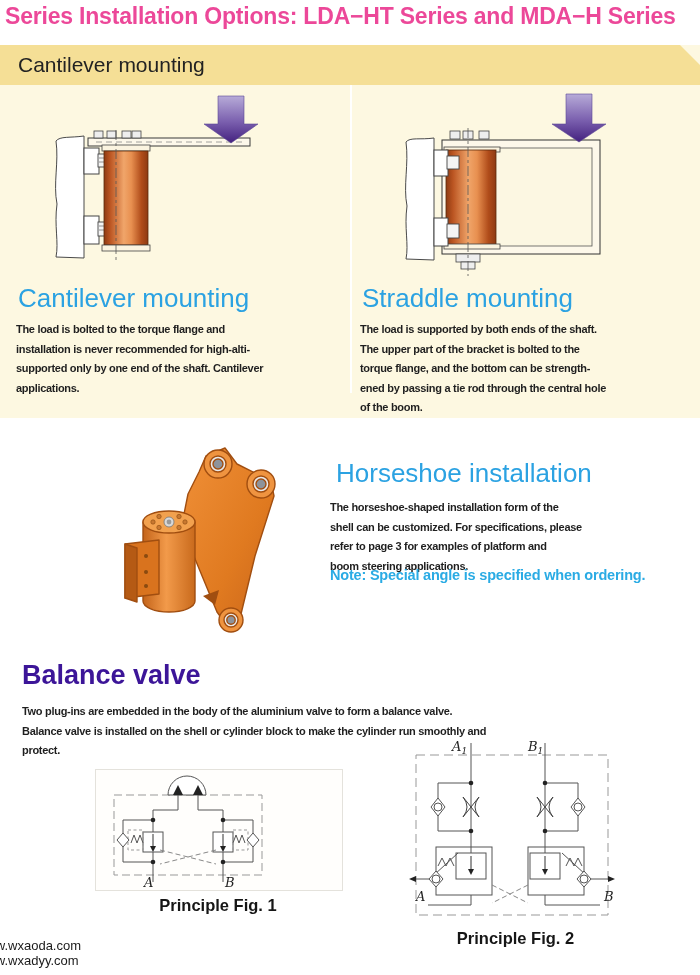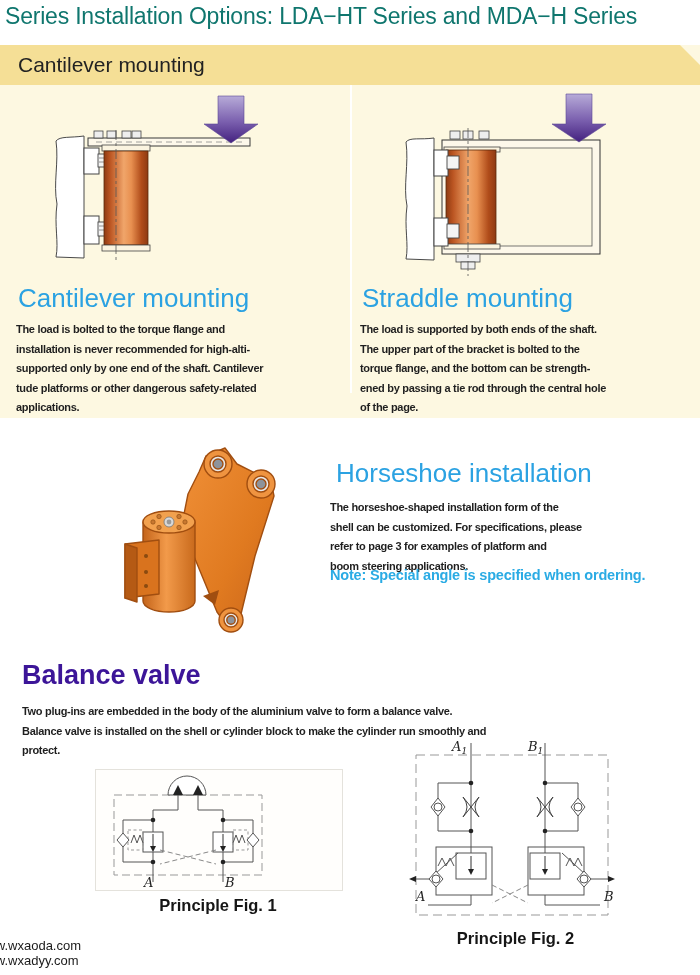--- a/index.html
+++ b/index.html
@@ -1,19 +1,19 @@
 <!DOCTYPE html>
 <html><head>
 <meta charset="utf-8">
 <style>
   html,body{margin:0;padding:0;background:#fff;}
   #page{position:relative;width:700px;height:975px;background:#ffffff;overflow:hidden;
         font-family:"Liberation Sans",sans-serif;}
   .abs{position:absolute;}
-  .page-title{left:5px;top:3px;font-size:23px;font-weight:400;color:#0f766e;letter-spacing:-0.2px;white-space:nowrap;}
+  .page-title{left:5px;top:3px;font-size:23px;font-weight:700;color:#ec4899;letter-spacing:-0.2px;white-space:nowrap;}
   .panel{left:0;top:45px;width:700px;height:373px;background:#fdf8e1;}
   .band{left:0;top:45px;width:700px;height:40px;background:#f5df96;
         clip-path:polygon(0 0,680px 0,700px 20px,700px 40px,0 40px);}
   .band-label{left:18px;top:53px;font-size:21px;font-weight:400;color:#222;}
   .divider{left:350px;top:85px;width:2px;height:308px;background:rgba(255,255,255,0.95);}
   .blue-h{font-size:26px;font-weight:400;color:#2ba2e2;white-space:nowrap;}
   .body-text{font-size:11px;line-height:19.5px;font-weight:700;color:#1f1f1f;letter-spacing:-0.3px;}
   .body-text div{white-space:nowrap;}
   .note{font-size:14.5px;font-weight:700;color:#2aabe4;letter-spacing:-0.2px;white-space:nowrap;}
   .purple-h{font-size:27px;font-weight:700;color:#3c1598;white-space:nowrap;text-align:right;}
@@ -125,31 +125,30 @@
     </g>
     <line x1="106" y1="40" x2="106" y2="188" stroke="#555" stroke-width="0.8" stroke-dasharray="10 3 3 3"></line>
     <path d="M204,6 L230,6 L230,36 L244,36 L217,54 L190,36 L204,36 Z" fill="url(#arr2)" stroke="#5d4896" stroke-width="0.6"></path>
   </svg>
 
   <div class="abs blue-h" style="left:18px;top:283px">Cantilever mounting</div>
   <div class="abs body-text" style="left:16px;top:320px">
     <div>The load is bolted to the torque flange and</div>
     <div>installation is never recommended for high-alti-</div>
     <div>supported only by one end of the shaft. Cantilever</div>
-    <div>tude platforms or other dangerous safety-related</div>
     <div>applications.</div>
   </div>
 
   <div class="abs blue-h" style="left:362px;top:283px">Straddle mounting</div>
   <div class="abs body-text" style="left:360px;top:320px">
     <div>The load is supported by both ends of the shaft.</div>
     <div>The upper part of the bracket is bolted to the</div>
     <div>torque flange, and the bottom can be strength-</div>
     <div>ened by passing a tie rod through the central hole</div>
-    <div>of the page.</div>
+    <div>of the boom.</div>
   </div>
 
   <svg class="abs" style="left:85px;top:436px" width="215" height="200" viewBox="0 0 215 200">
     <defs>
       <linearGradient id="hscyl" x1="0" y1="0" x2="1" y2="0">
         <stop offset="0" stop-color="#c4641a"></stop>
           <stop offset="0.45" stop-color="#f29a4a"></stop>
         <stop offset="1" stop-color="#c96a1c"></stop>
       </linearGradient>
       <linearGradient id="hsplate" x1="0" y1="0" x2="1" y2="1">

